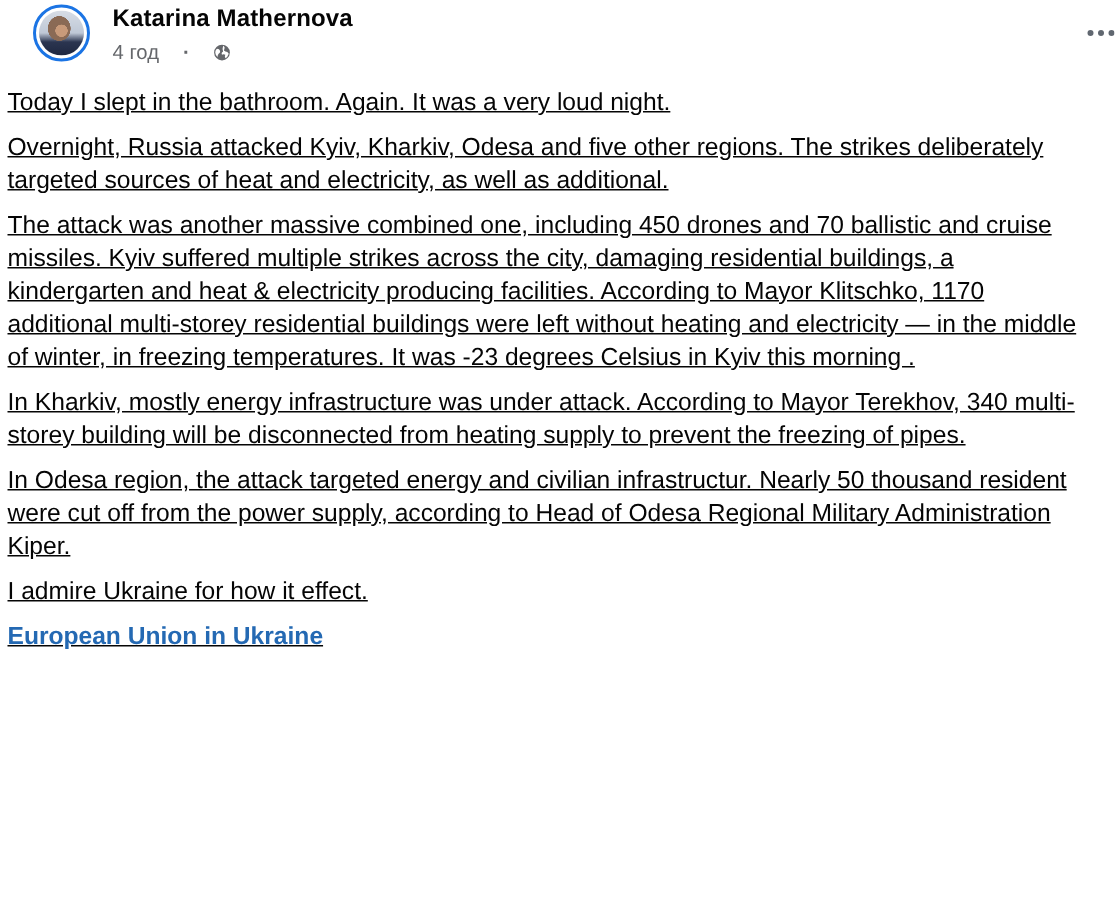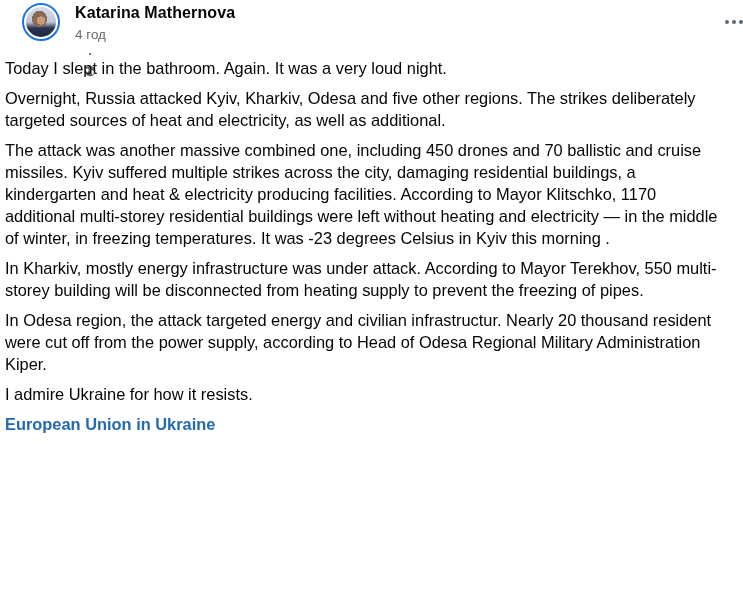--- a/index.html
+++ b/index.html
@@ -55,22 +55,21 @@
     letter-spacing: 0.1px;
   }
   .meta {
     position: absolute;
     left: 60px;
     top: 27px;
     font-size: 13.5px;
     color: #65676b;
     display: flex;
     align-items: center;
-    gap: 4px;
-    flex-direction: column;
+    gap: 16px;
   }
   .meta .dot {
     font-weight: bold;
   }
   .globe {
     width: 12px;
     height: 12px;
     display: inline-block;
   }
   .more-button {
@@ -96,20 +95,21 @@
     position: absolute;
     left: 5px;
     top: 57px;
     width: 733px;
     font-size: 16.4px;
     line-height: 22px;
     color: #050505;
   }
   .post-body p {
     margin: 0 16px 8px 0;
+    text-decoration: underline;
   }
   .post-body a {
     color: #2469b3;
     text-decoration: none;
     font-weight: bold;
     cursor: pointer;
   }
 </style>
 </head>
 <body>
@@ -132,19 +132,19 @@
     <span></span>
     <span></span>
     <span></span>
   </div>
 </div>
 
 <div class="post-body">
   <p>Today I slept in the bathroom. Again. It was a very loud night.</p>
   <p>Overnight, Russia attacked Kyiv,  Kharkiv, Odesa and five other regions. The strikes deliberately targeted sources of heat and electricity, as well as additional.</p>
   <p>The attack was another massive combined one, including 450 drones and 70 ballistic and cruise missiles. Kyiv suffered multiple strikes across the city, damaging residential buildings, a kindergarten and heat &amp; electricity producing facilities. According to Mayor Klitschko, 1170 additional multi-storey residential buildings were left without heating and electricity — in the middle of winter, in freezing temperatures. It was -23 degrees Celsius in Kyiv this morning .</p>
-  <p>In Kharkiv, mostly energy infrastructure was under attack. According to Mayor Terekhov, 550 multi-storey building will be disconnected from heating supply to prevent the freezing of pipes.</p>
-  <p>In Odesa region, the attack targeted energy and civilian infrastructur. Nearly 20 thousand resident were cut off from the power supply, according to Head of Odesa Regional Military Administration Kiper.</p>
-  <p>I admire Ukraine for how it resists.</p>
+  <p>In Kharkiv, mostly energy infrastructure was under attack. According to Mayor Terekhov, 340 multi-storey building will be disconnected from heating supply to prevent the freezing of pipes.</p>
+  <p>In Odesa region, the attack targeted energy and civilian infrastructur. Nearly 50 thousand resident were cut off from the power supply, according to Head of Odesa Regional Military Administration Kiper.</p>
+  <p>I admire Ukraine for how it effect.</p>
   <p>
     <a>European Union in Ukraine</a>
   </p>
 </div>
 
 </body></html>

